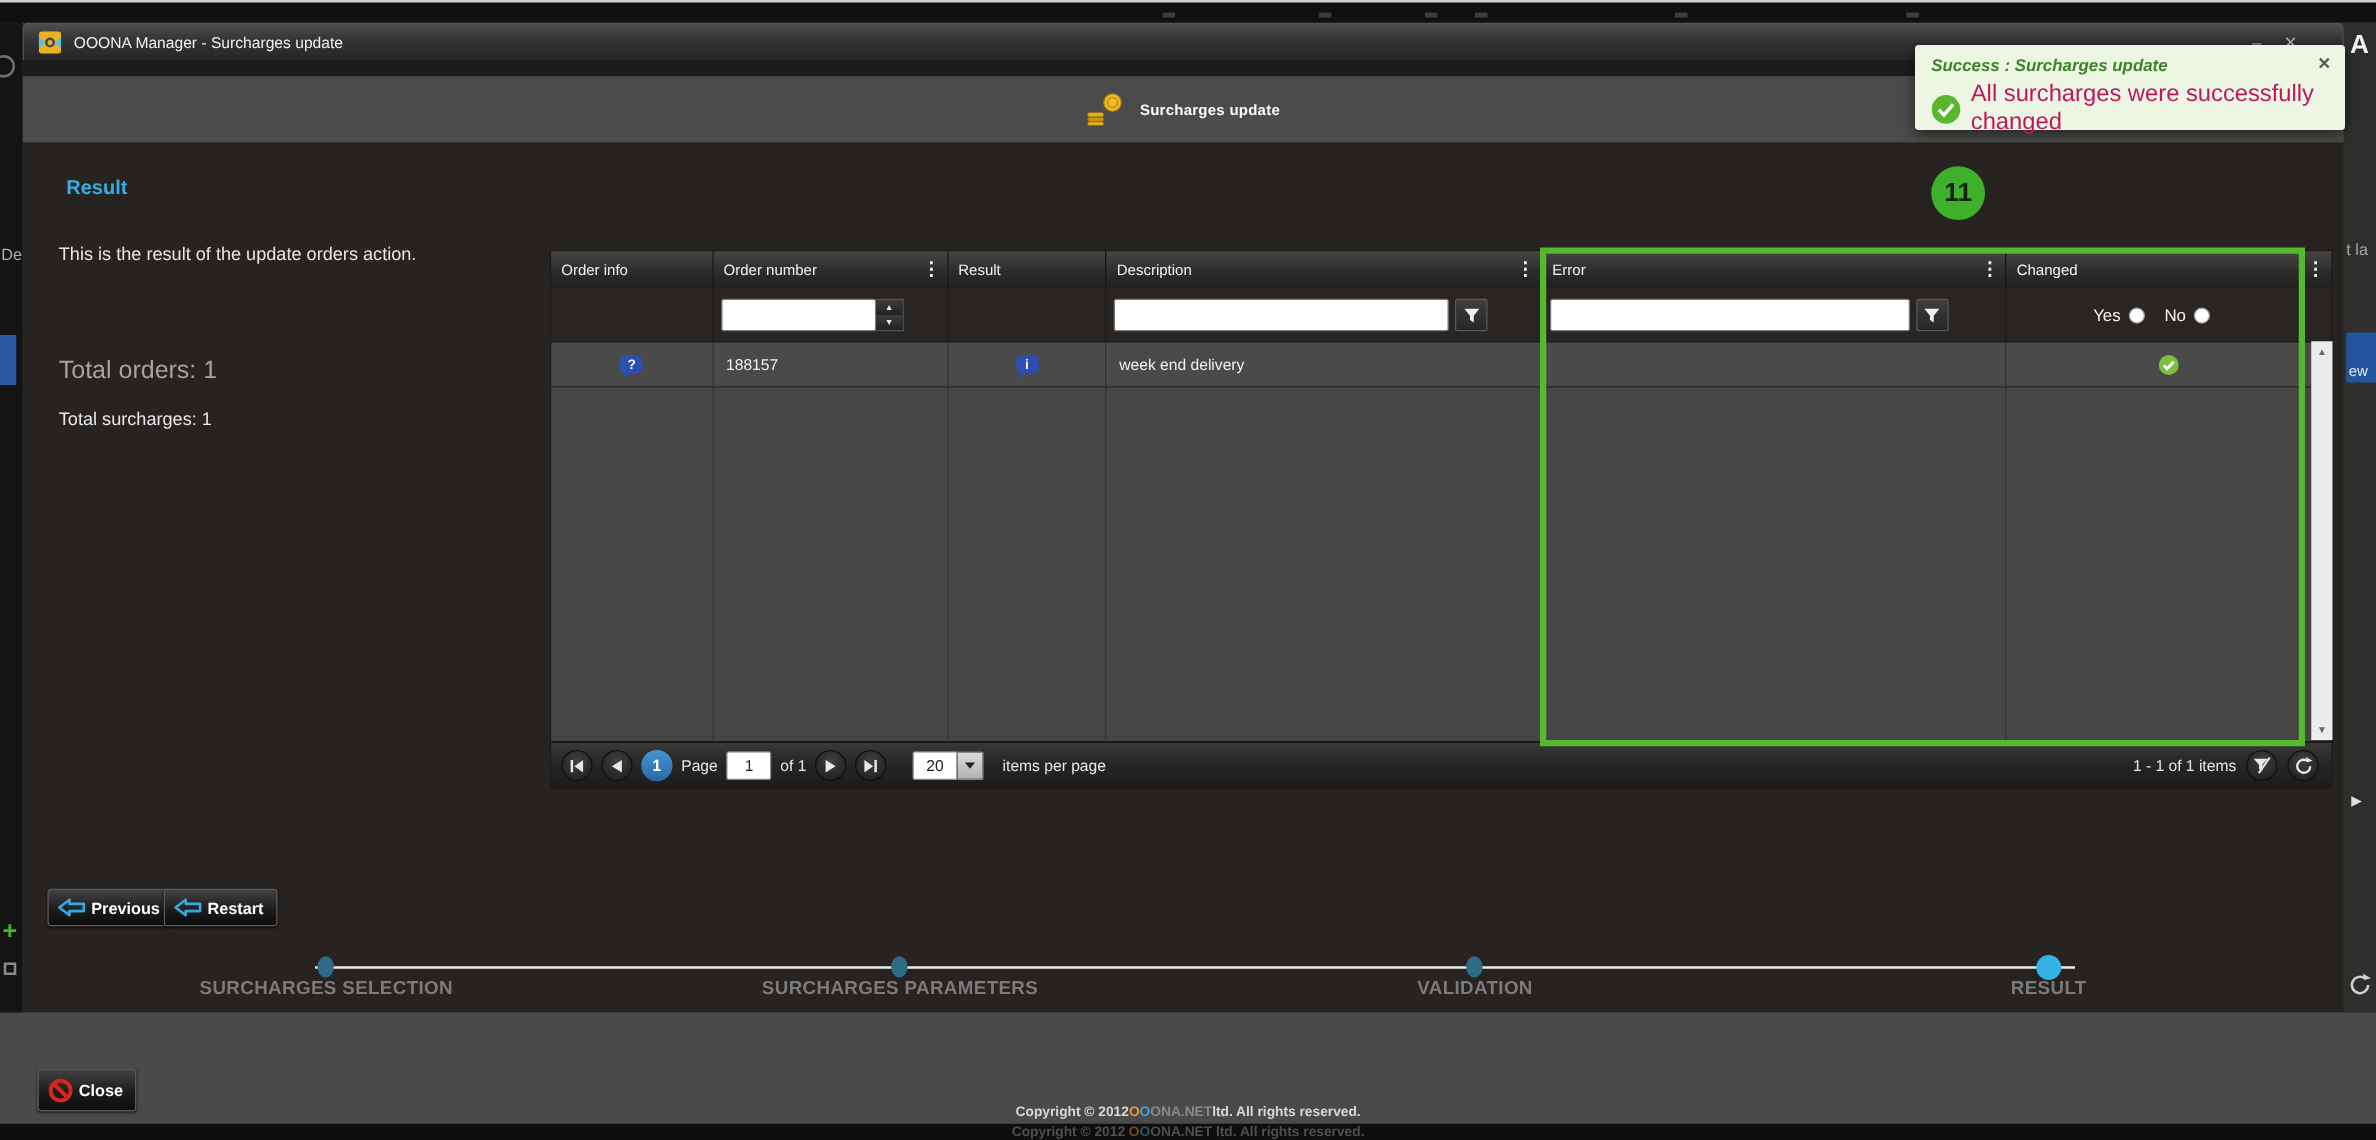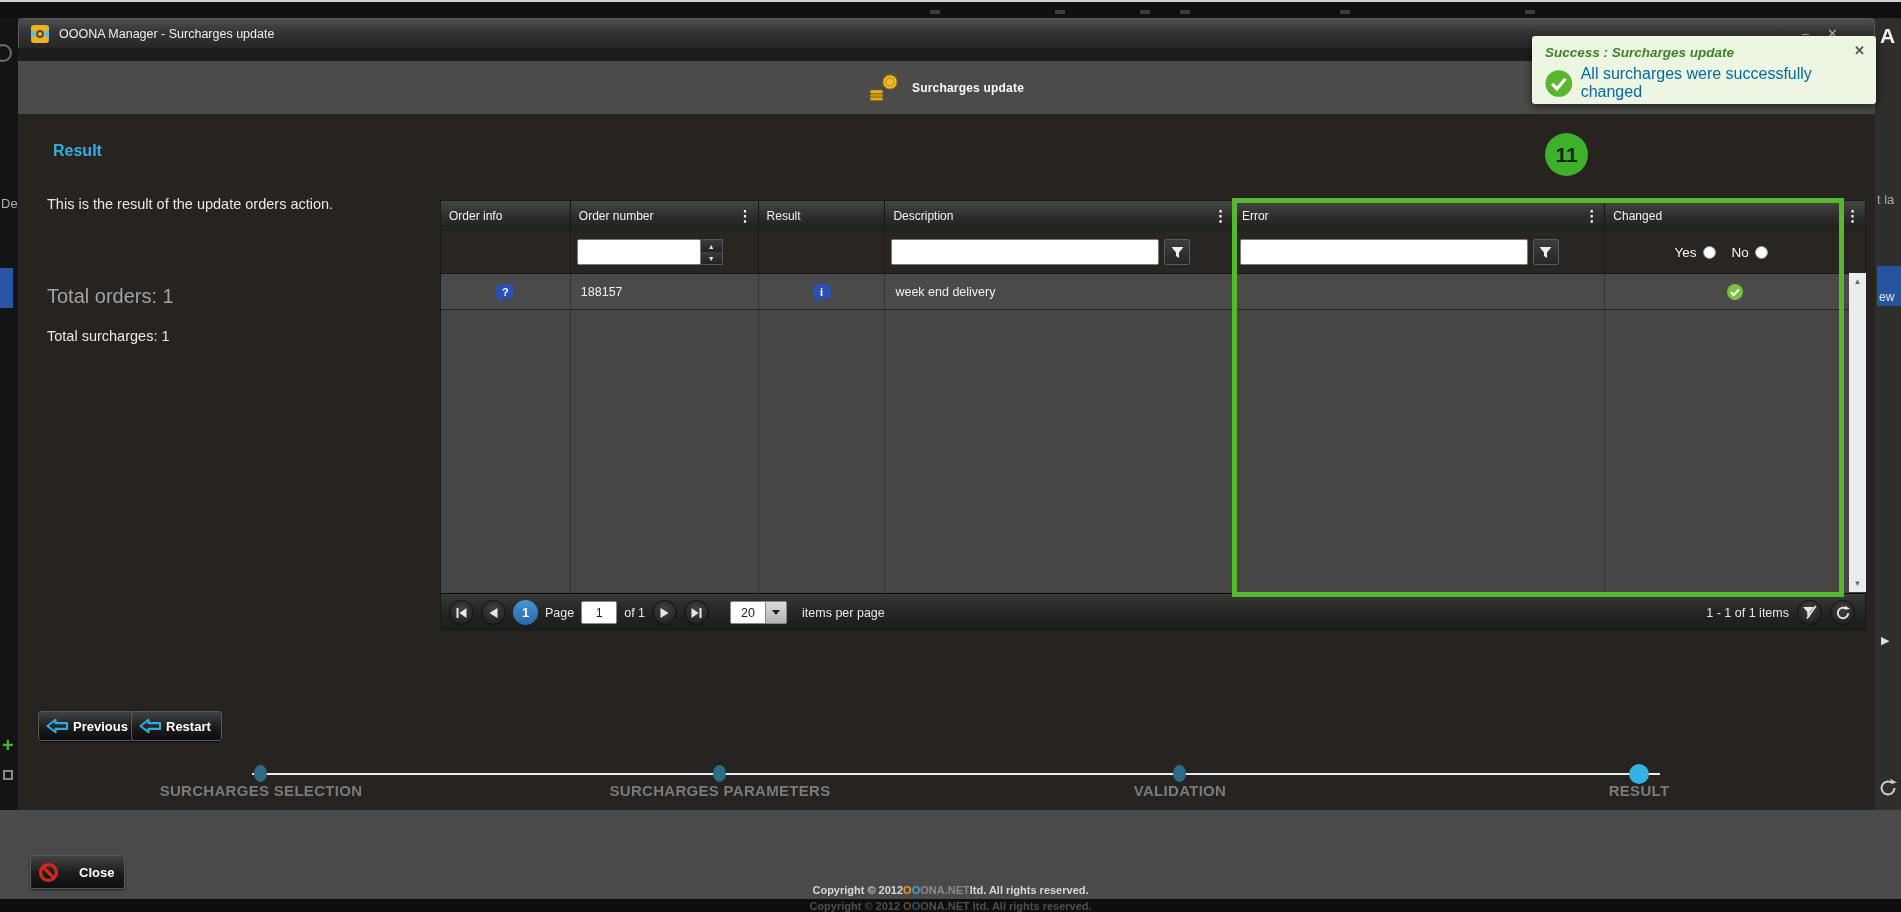--- a/index.html
+++ b/index.html
@@ -94,29 +94,29 @@
 
   
   .highlight-box { position:absolute; left:1232px; top:198px; width:612px; height:399px; border:5px solid #56b82f; z-index:50; }
   .badge { position:absolute; left:1545px; top:133px; width:43px; height:43px; border-radius:50%; background:#3eb02c; color:#15230f; font-size:21px; font-weight:bold; display:flex; align-items:center; justify-content:center; z-index:55; }
 
   
   .toast { position:absolute; left:1532px; top:36px; width:344px; height:68px; background:#edf6e3; border-radius:3px; box-shadow:0 3px 10px rgba(0,0,0,.55); z-index:100; padding:9px 12px 8px 13px; }
   .toast-title { color:#3c8428; font-size:13.5px; font-weight:bold;font-style:italic; }
   .toast-close { position:absolute; right:11px; top:7px; color:#555; font-size:13px; font-weight:bold; }
   .toast-body { display:flex; align-items:center; gap:8px; margin-top:5px; }
-  .toast-msg { color:#0369a1; font-size:16px; }
+  .toast-msg { color:#be185d; font-size:19px; }
 
   
   .app-btn { position:absolute; height:30px; display:flex; align-items:center; gap:4px; padding:0 10px 0 7px;
     background:linear-gradient(#424242,#1c1c1c 55%,#0d0d0d); border:1px solid #5a5a5a; border-radius:3px;
     color:#fff; font-size:13px; font-weight:bold; box-shadow:0 1px 2px rgba(0,0,0,.6); }
   .btn-previous { left:38px; top:711px; }
   .btn-restart { left:131px; top:711px; }
-  .btn-close { left:30px; top:855px; height:34px; gap:20px; }
+  .btn-close { left:30px; top:855px; height:34px; gap:4px; }
 
   
   .step-line { position:absolute; left:252px; top:773px; width:1408px; height:2px; background:#ececec; }
   .step-dot { position:absolute; top:765px; width:13px; height:17px; border-radius:50%; background:#2d6b87; }
   .step-dot.current { top:764px; width:20px; height:20px; background:#34b2e6; }
   .step-label { position:absolute; top:782px; transform:translateX(-50%); color:#7b7b7b; font-size:15px; font-weight:bold; white-space:nowrap; letter-spacing:.3px; }
 
   
   .copyright { position:absolute; left:0; top:884px; width:1901px; display:flex; justify-content:center; font-size:11px; font-weight:bold; }
   .cp-txt { color:#d8d8d8; } .cp-o1 { color:#e89b2d; } .cp-o2 { color:#3fa3dc; } .cp-gray { color:#8a8a8a; }

